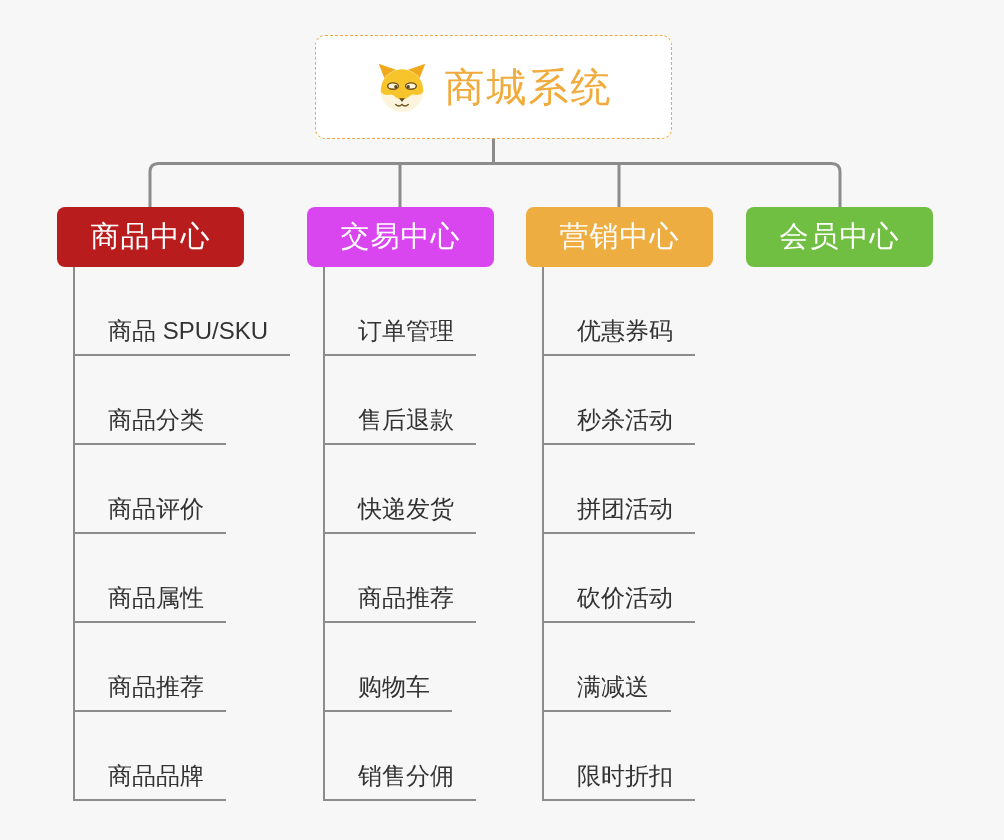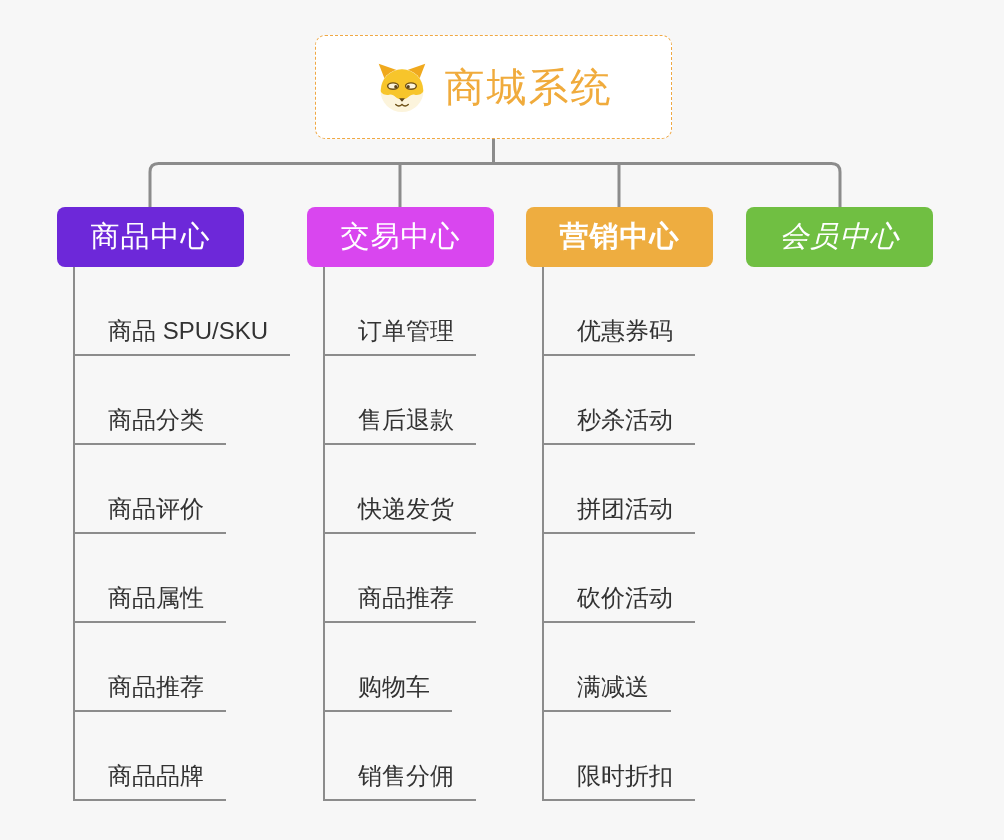--- a/index.html
+++ b/index.html
@@ -91,21 +91,21 @@
       <ellipse cx="40" cy="28" rx="6" ry="3.6" fill="#FCF4DC" stroke="#6E5117" stroke-width="1.6"></ellipse>
       <circle cx="23" cy="28.6" r="1.7" fill="#5B431A"></circle>
       <circle cx="37" cy="28.6" r="1.7" fill="#5B431A"></circle>
       <path d="M26.8,41.5 h6.4 l-2.6,3.4 a0.9,0.9 0 0 1 -1.2,0 z" fill="#5B431A"></path>
       <path d="M23,48.5 q3.5,3.2 7,0 q3.5,3.2 7,0" stroke="#6E5117" stroke-width="1.6" fill="none" stroke-linecap="round"></path>
     </svg>
     <span class="root-title" style="color: rgb(240, 171, 60);">商城系统</span>
   </div>
 
   <div class="branch" style="left:57px">
-    <div class="branch-box" style="background-color: #6d28d9;">商品中心</div>
+    <div class="branch-box" style="background-color: #b91c1c;">商品中心</div>
     <div class="children">
       <div class="child">商品 SPU/SKU</div>
       <div class="child">商品分类</div>
       <div class="child">商品评价</div>
       <div class="child">商品属性</div>
       <div class="child">商品推荐</div>
       <div class="child">商品品牌</div>
     </div>
   </div>
 
@@ -115,28 +115,28 @@
       <div class="child">订单管理</div>
       <div class="child">售后退款</div>
       <div class="child">快递发货</div>
       <div class="child">商品推荐</div>
       <div class="child">购物车</div>
       <div class="child">销售分佣</div>
     </div>
   </div>
 
   <div class="branch" style="left:526px">
-    <div class="branch-box" style="background-color: rgb(238, 173, 64); font-weight: bold;">营销中心</div>
+    <div class="branch-box" style="background-color: rgb(238, 173, 64);">营销中心</div>
     <div class="children">
       <div class="child">优惠券码</div>
       <div class="child">秒杀活动</div>
       <div class="child">拼团活动</div>
       <div class="child">砍价活动</div>
       <div class="child">满减送</div>
       <div class="child">限时折扣</div>
     </div>
   </div>
 
   <div class="branch" style="left:746px">
-    <div class="branch-box" style="background-color: rgb(112, 191, 66); font-style: italic;">会员中心</div>
+    <div class="branch-box" style="background-color: rgb(112, 191, 66);">会员中心</div>
   </div>
 
 </div>
 
 </body></html>

